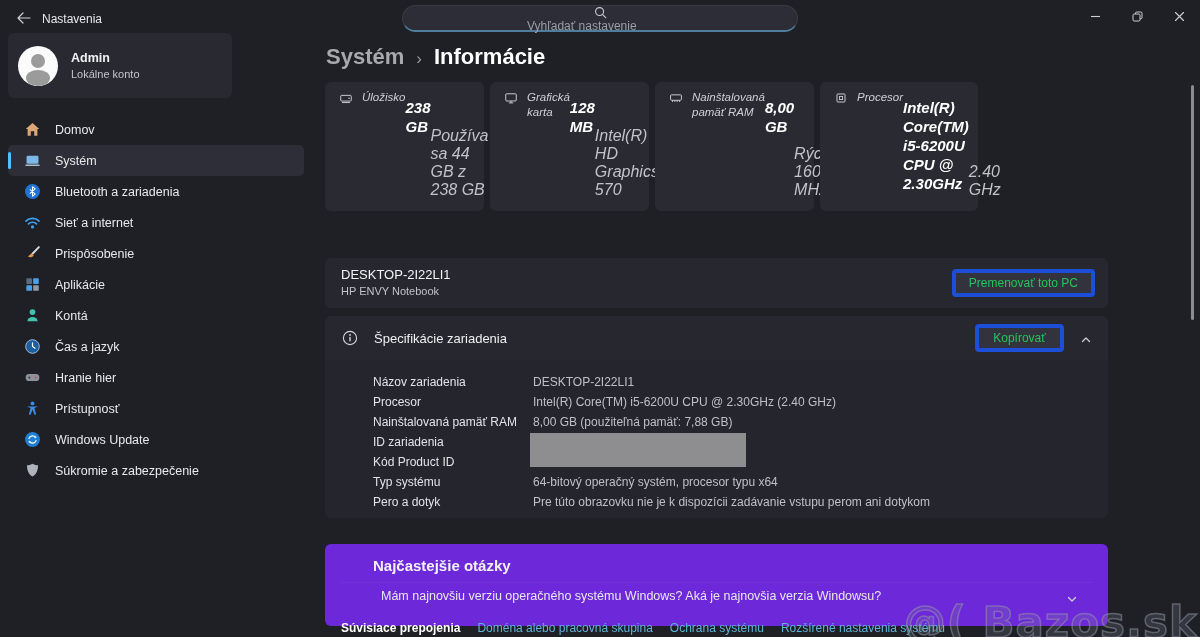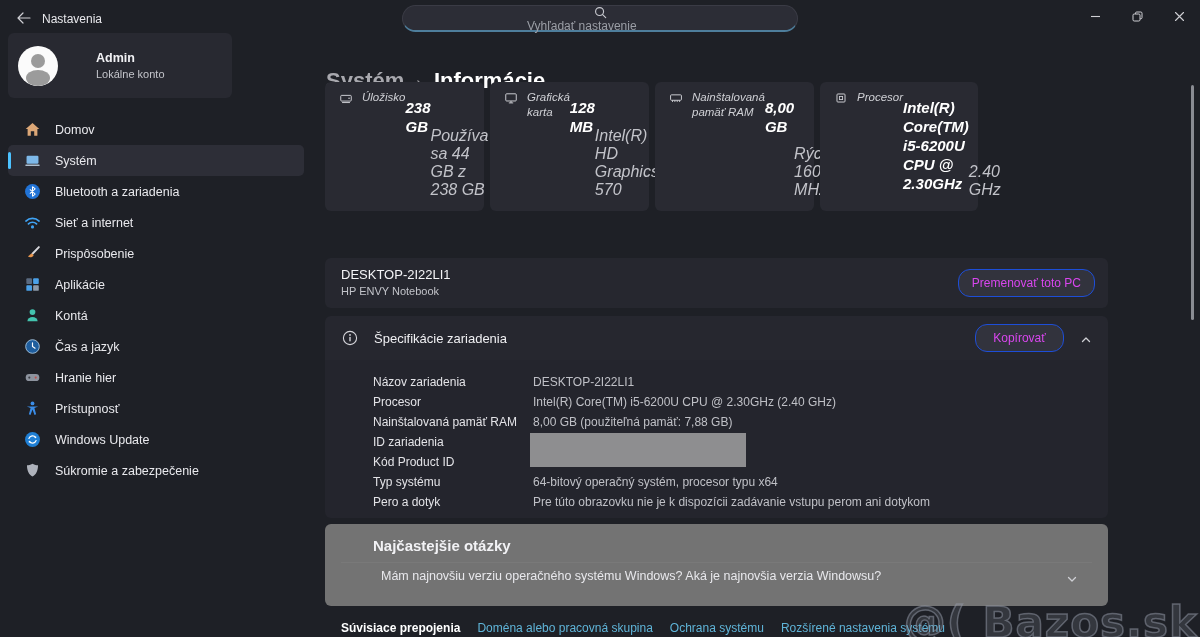--- a/index.html
+++ b/index.html
@@ -22,75 +22,75 @@
     flex:1; background:transparent; border:none; outline:none;
     color:#e8e8ec; font-size:12px; margin-left:9px;
     font-family:"Liberation Sans","DejaVu Sans",sans-serif;
   }
   .search-box input::placeholder { color:#9b9ea6; }
   .win-controls { position:absolute; right:0; top:0; display:flex; }
   .win-btn { width:42px; height:33px; display:flex; align-items:center; justify-content:center; }
   
   .user-card {
     position:absolute; left:8px; top:33px; width:224px; height:65px;
-    background:#282931; border-radius:6px; display:flex; align-items:center; padding-left:10px;gap:25px;
+    background:#282931; border-radius:6px; display:flex; align-items:center; padding-left:10px;
   }
   .avatar { width:40px; height:40px; border-radius:50%; background:#fbfbfb; overflow:hidden; flex:none; }
   .user-meta { margin-left:13px; }
   .user-name { font-size:12.5px; font-weight:700; color:#f2f2f5; }
   .user-type { font-size:11px; color:#c4c5cb; margin-top:3px; }
   .nav { position:absolute; left:8px; top:114px; width:296px; }
   .nav-item {
     height:31px; display:flex; align-items:center; padding-left:16px;
     border-radius:5px; position:relative; font-size:12.5px; color:#e9e9ed;
   }
   .nav-item.selected { background:#2d2e37; }
   .nav-item.selected::before {
     content:""; position:absolute; left:0; top:7px; width:3px; height:17px;
     background:var(--accent,#4cc2ff); border-radius:2px;
   }
   .nav-icon { width:17px; height:17px; margin-right:14px; flex:none; }
   
   .breadcrumb { position:absolute; left:326px; top:44px; display:flex; align-items:baseline; }
   .bc-parent { font-size:22px; font-weight:600; color:#a8a8ae; }
   .bc-sep { font-size:17px; color:#9a9a9f; margin:0 12px; }
-  .bc-current { font-size:22px; font-weight:600; color:#ffffff;margin-top:24px; }
+  .bc-current { font-size:22px; font-weight:600; color:#ffffff; }
   .cards { position:absolute; left:325px; top:82px; display:flex; gap:6px; }
   .card {
     width:159px; height:129px; background:#292a32; border-radius:6px;
     padding:8px 14px 12px; display:flex; flex-direction:row;font-style:italic;
   }
   .card-head { display:flex; gap:9px; color:#cfd0d5; font-size:11.5px; line-height:15px; min-height:26px; }
   .card-head svg { flex:none; margin-top:1px; }
   .card-value { font-size:15px; font-weight:700; margin-top:8px; line-height:19px; color:#fff; }
   .card-sub { margin-top:auto; font-size:16px; color:#c2c3c9; }
   .panel { position:absolute; left:325px; width:783px; background:#26272f; }
   .device { top:258px; height:50px; border-radius:6px; }
   .device-name { position:absolute; left:16px; top:9px; font-size:13px; color:#f4f4f7; }
   .device-model { position:absolute; left:16px; top:27px; font-size:11px; color:#c2c3c9; }
   .btn {
-    background:#32333d; border:1px solid #1d4ed8; border-radius:12px;
-    color:#d946ef; font-size:12px; display:flex; align-items:center; justify-content:center;
+    background:#32333d; border:4px solid #1d4ed8; border-radius:4px;
+    color:#22c55e; font-size:12px; display:flex; align-items:center; justify-content:center;
     font-family:"Liberation Sans","DejaVu Sans",sans-serif;
   }
   .rename-btn { position:absolute; right:13px; top:11px; height:28px; padding:0 13px; }
   .spec-header { top:316px; height:44px; border-radius:6px 6px 0 0; display:flex; align-items:center; }
   .spec-title { font-size:13px; color:#f0f0f3; margin-left:16px; }
   .spec-header .info-wrap { margin-left:17px; display:flex; }
   .copy-btn { position:absolute; right:44px; top:8px; height:28px; width:89px; }
   .exp-chevron { position:absolute; right:16px; top:16px; }
   .spec-content {
     top:360px; height:158px; background:#24252d; border-radius:0 0 6px 6px;
     padding:12px 0 0 48px;
   }
   .spec-row { display:flex; height:20px; align-items:center; font-size:12px; }
   .spec-label { width:160px; color:#e3e3e7; flex:none; }
   .spec-value { color:#bfc0c6; }
   .redacted { position:absolute; left:205px; top:73px; width:216px; height:34px; background:#8e8e90; }
-  .faq { top:524px; height:82px; background:#737373; border-radius:6px; }
+  .faq { top:544px; height:82px; background:#6d28d9; border-radius:6px; }
   .faq-title { position:absolute; left:48px; top:13px; font-size:15px; font-weight:600; color:#f2f2f5; }
   .faq-row { position:absolute; left:16px; right:16px; top:38px; height:43px; border-top:1px solid rgba(255,255,255,0.045); }
   .faq-q { position:absolute; left:56px; top:45px; font-size:12.5px; color:#e8e8ec; }
   .faq-chevron { position:absolute; right:30px; top:47px; }
   .related { position:absolute; left:341px; top:621px; display:flex; gap:17px; font-size:12px; white-space:nowrap; }
   .related-title { font-weight:700; color:#fff; }
   .related a { color:var(--link,#5fb4d8); text-decoration:none; }
   .scrollbar { position:absolute; right:6px; top:85px; width:3px; height:235px; background:#8a8c93; border-radius:2px; }
   .watermark {
     position:absolute; right:2px; bottom:-10px; font-size:42px; font-weight:700;

